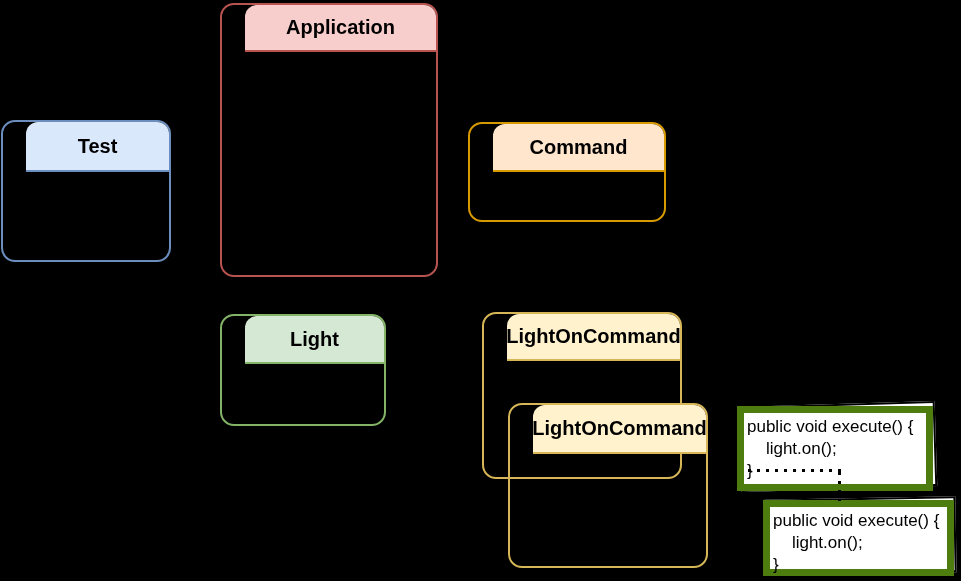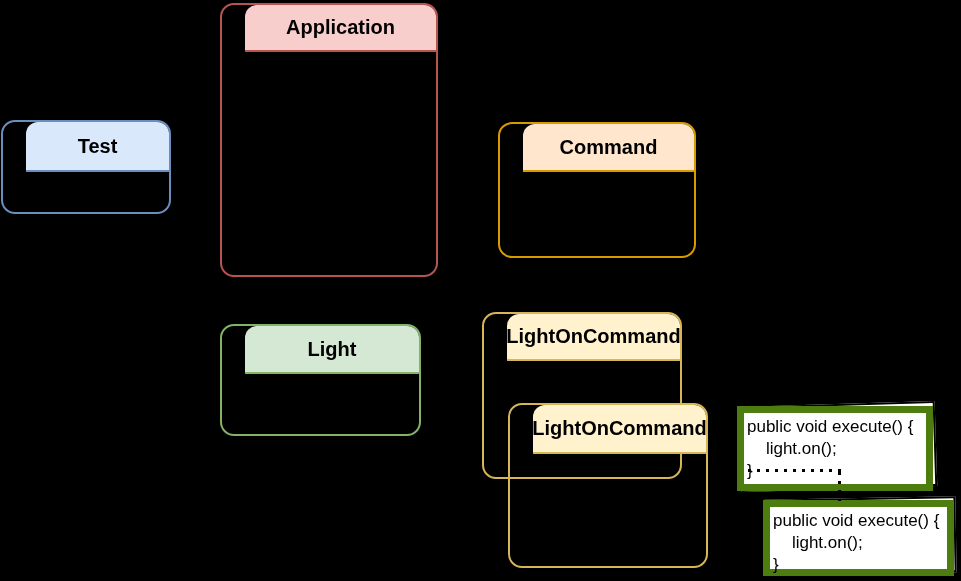--- a/index.html
+++ b/index.html
@@ -31,30 +31,30 @@
     display: flex;
     align-items: center;
     justify-content: center;
     font-weight: 700;
     font-size: 20px;
     color: #000000;
     letter-spacing: 0;
     margin-left: 23px;
   }
 
-  #cls-test { left: 1px; top: 120px; width: 170px; height: 94px; border-color: #6c8ebf; }
+  #cls-test { left: 1px; top: 120px; width: 170px; height: 142px; border-color: #6c8ebf; }
   #cls-test .hdr { height: 50px; background: #dae8fc; border-color: #6c8ebf; }
 
   #cls-application { left: 220px; top: 3px; width: 218px; height: 274px; border-color: #b85450; }
   #cls-application .hdr { height: 47px; background: #f8cecc; border-color: #b85450; }
 
-  #cls-command { left: 498px; top: 122px; width: 198px; height: 136px; border-color: #d79b00; }
+  #cls-command { left: 468px; top: 122px; width: 198px; height: 100px; border-color: #d79b00; }
   #cls-command .hdr { height: 48px; background: #ffe6cc; border-color: #d79b00; }
 
-  #cls-light { left: 220px; top: 324px; width: 201px; height: 112px; border-color: #82b366; }
+  #cls-light { left: 220px; top: 314px; width: 166px; height: 112px; border-color: #82b366; }
   #cls-light .hdr { height: 48px; background: #d5e8d4; border-color: #82b366; }
 
   #cls-lightoncommand-1 { left: 482px; top: 312px; width: 200px; height: 167px; border-color: #d6b656; z-index: 1; }
   #cls-lightoncommand-1 .hdr { height: 47px; background: #fff2cc; border-color: #d6b656; }
 
   #cls-lightoncommand-2 { left: 508px; top: 403px; width: 200px; height: 165px; border-color: #d6b656; z-index: 2; }
   #cls-lightoncommand-2 .hdr { height: 49px; background: #fff2cc; border-color: #d6b656; }
 
   
   .note { position: absolute; z-index: 3; }

